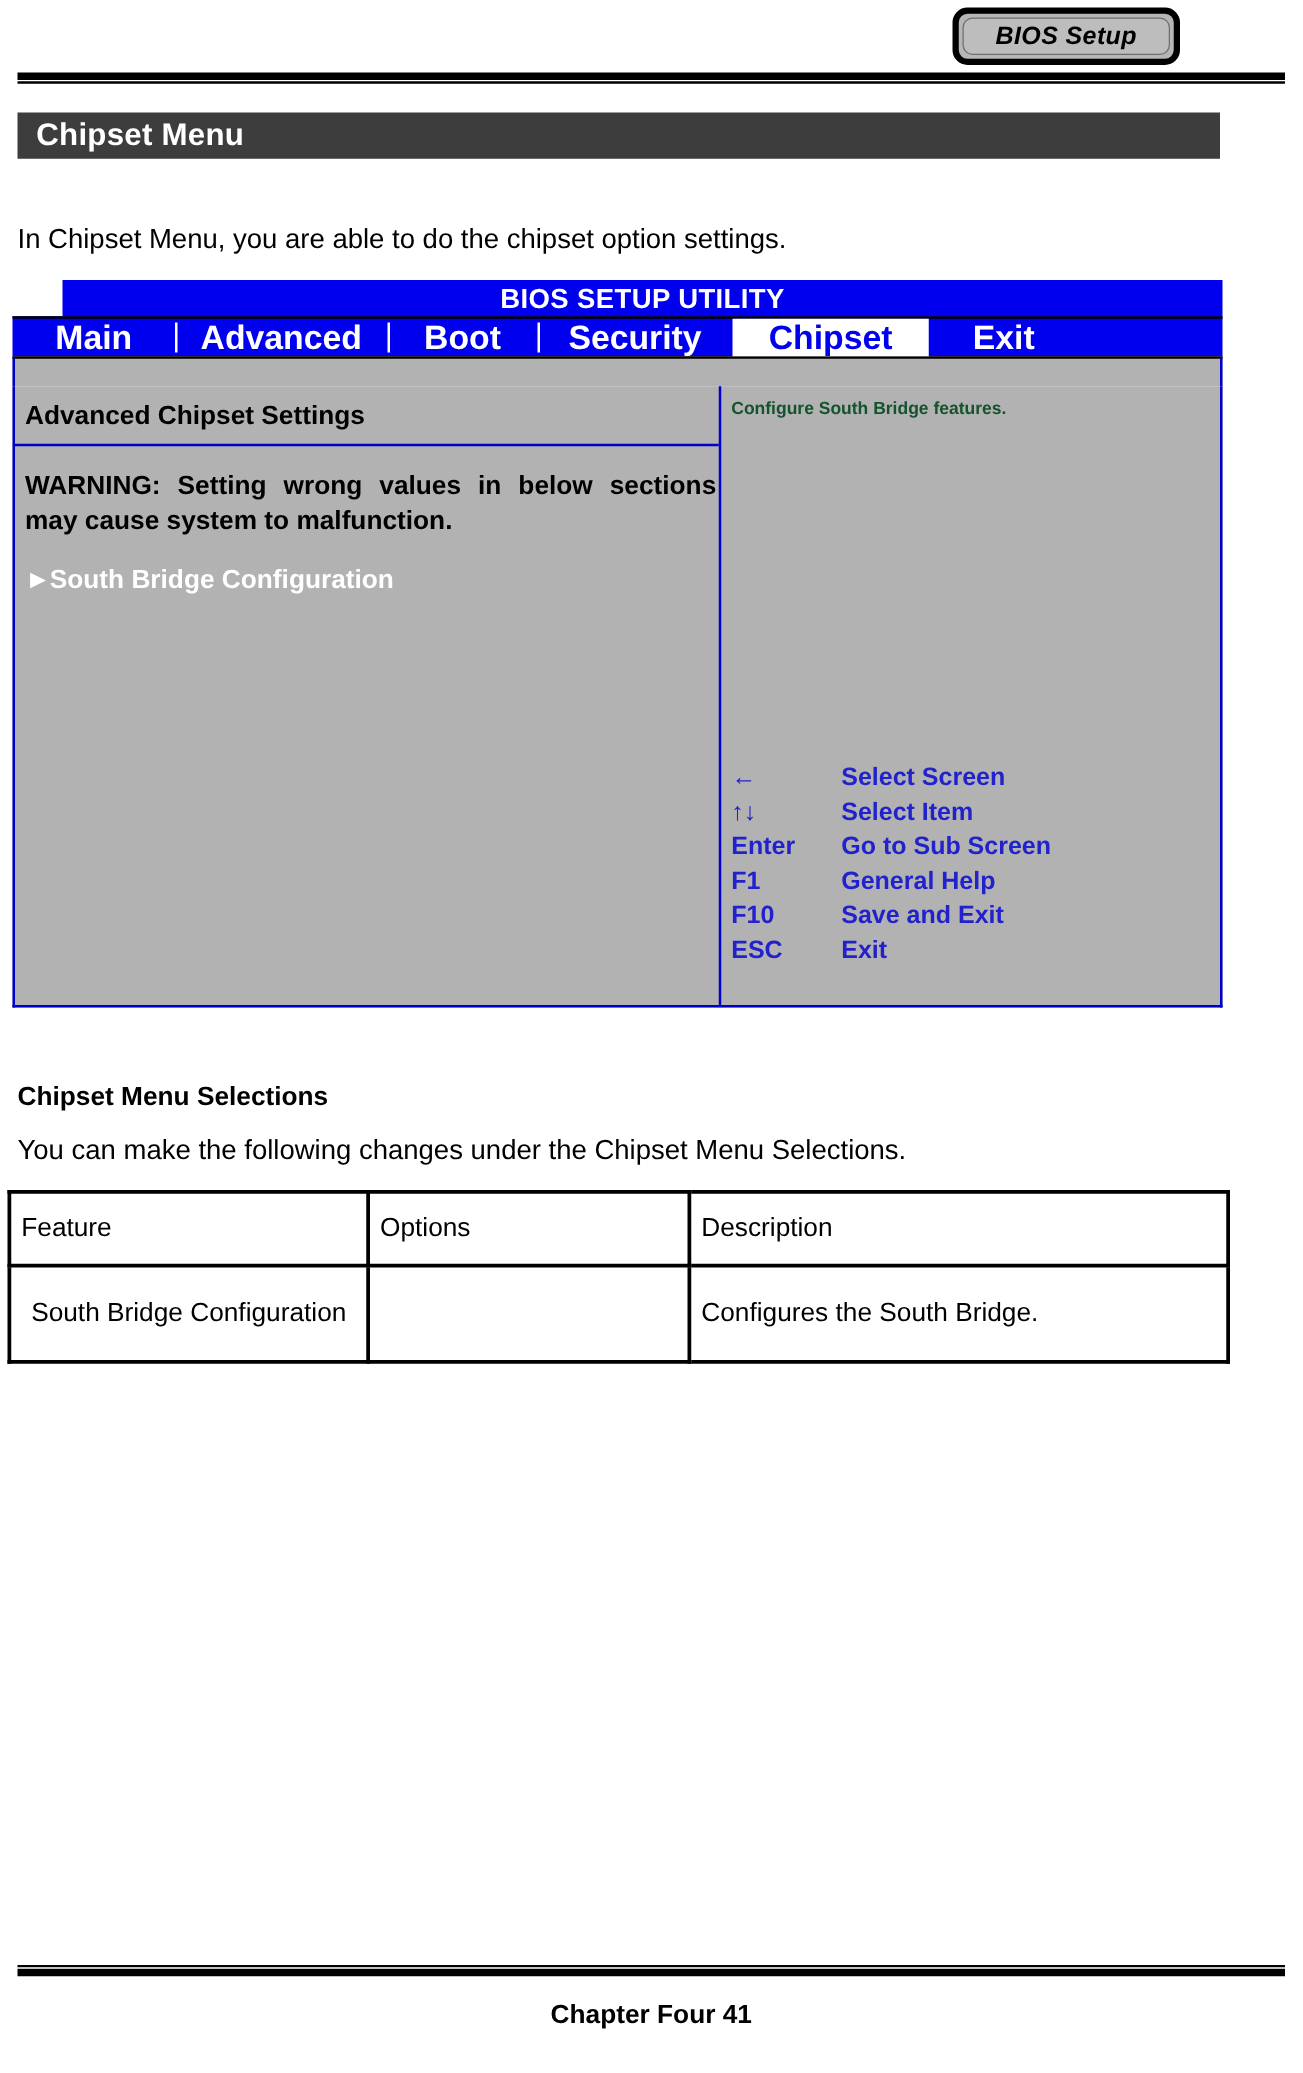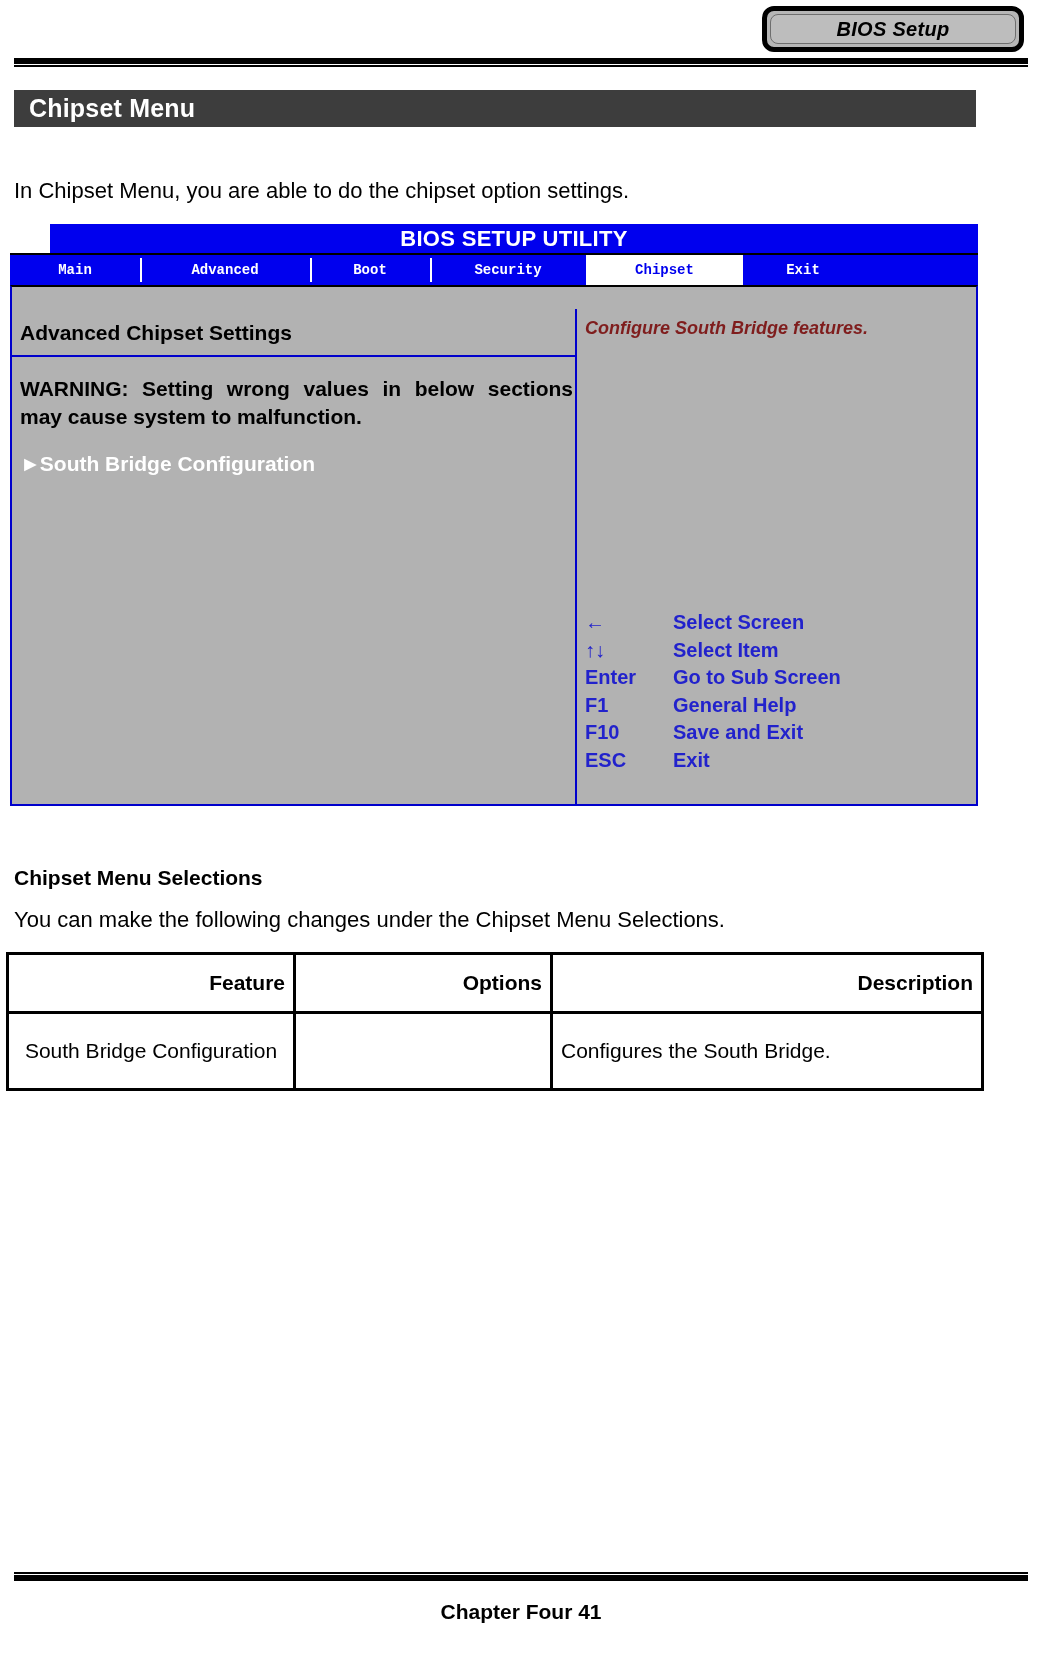--- a/index.html
+++ b/index.html
@@ -14,21 +14,21 @@
     font-family: "Liberation Sans", sans-serif;
     color: #000000;
     overflow: hidden;
   }
 
   
   .badge-wrap {
     position: absolute;
     top: 6px;
     left: 762px;
-    width: 262px;
+    width: 182px;
     height: 46px;
     text-align: right;
   }
   .badge-outer {
     width: 100%;
     height: 100%;
     box-sizing: border-box;
     border: 5px solid #000000;
     border-radius: 12px;
     background: #b6b6b6;
@@ -122,27 +122,26 @@
   }
   .bios-tabs {
     background: #0000ee;
     height: 30px;
     display: flex;
     align-items: stretch;
     border-top: 2px solid #000000;
   }
   .tab {
     color: #ffffff;
-    font-size: 14px;
+    font-size: 27px;
     font-weight: bold;
     display: flex;
     align-items: center;
     justify-content: center;
     position: relative;
-    font-family: Liberation Mono, monospace;
   }
   .tab + .tab::before {
     content: "";
     position: absolute;
     left: 0;
     top: 3px;
     bottom: 3px;
     width: 2px;
     background: #ffffff;
   }
@@ -201,26 +200,25 @@
   .left-item {
     font-size: 21px;
     font-weight: bold;
     color: #ffffff;
     padding: 22px 0 0 8px;
     white-space: nowrap;
   }
   .left-item .caret { letter-spacing: -1px; }
 
   .help-text {
-    font-size: 18px;
-    font-weight: bold;
-    color: #7f1d1d;
+    font-size: 14px;
+    font-weight: bold;
+    color: #14532d;
     line-height: 1.3;
     padding-left: 2px;
-    font-style: italic;
   }
 
   .keys {
     position: absolute;
     left: 8px;
     top: 300px;
     width: 100%;
   }
   .key-row {
     display: flex;
@@ -261,22 +259,22 @@
   }
   table.feat th,
   table.feat td {
     border: 3px solid #000000;
     font-size: 21px;
     font-weight: normal;
     padding: 6px 8px;
     background: #ffffff;
   }
   table.feat th {
-    font-weight: bold;
-    text-align: right;
+    font-weight: normal;
+    text-align: left;
     height: 44px;
   }
   .col-feature { width: 268px; }
   .col-options { width: 238px; }
   .cell-feature {
     text-align: center;
     height: 62px;
     line-height: 1.25;
   }
   .cell-options { text-align: center; }

